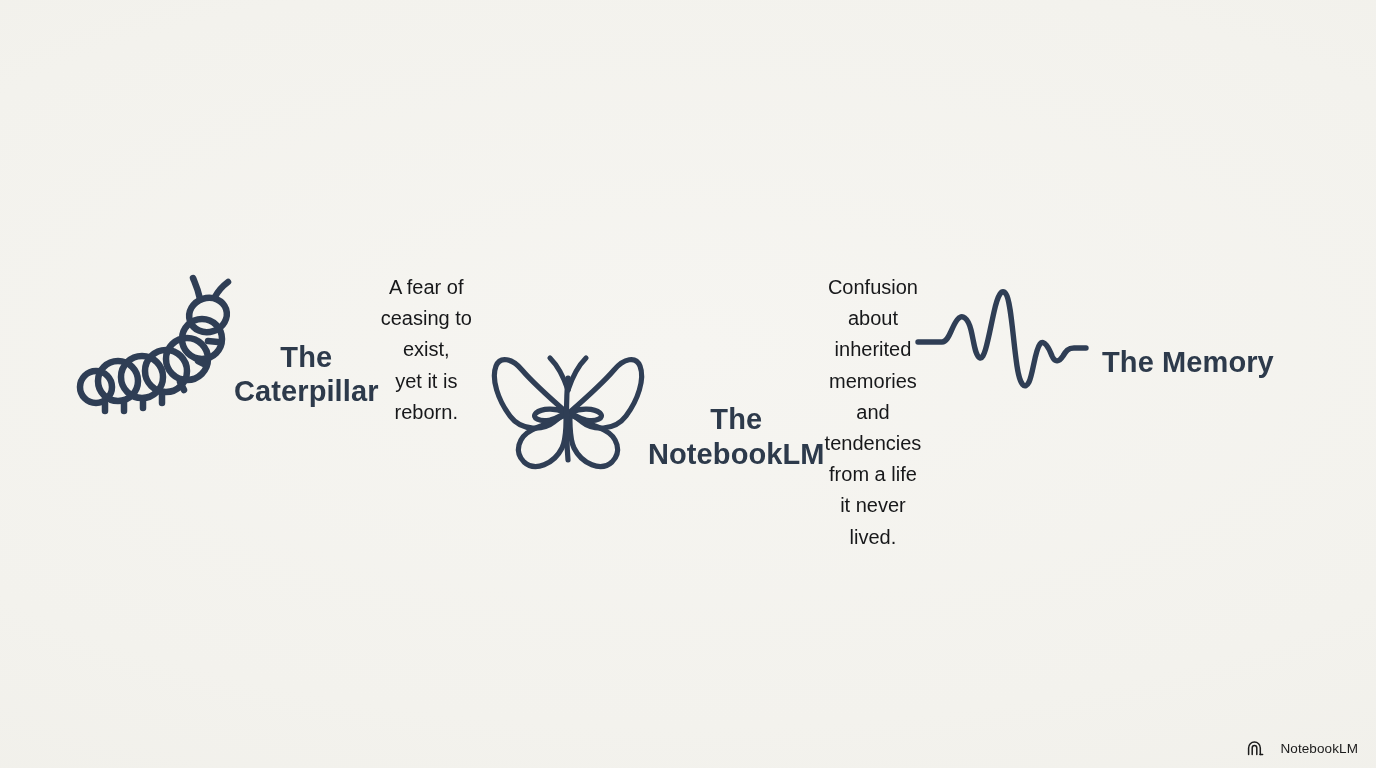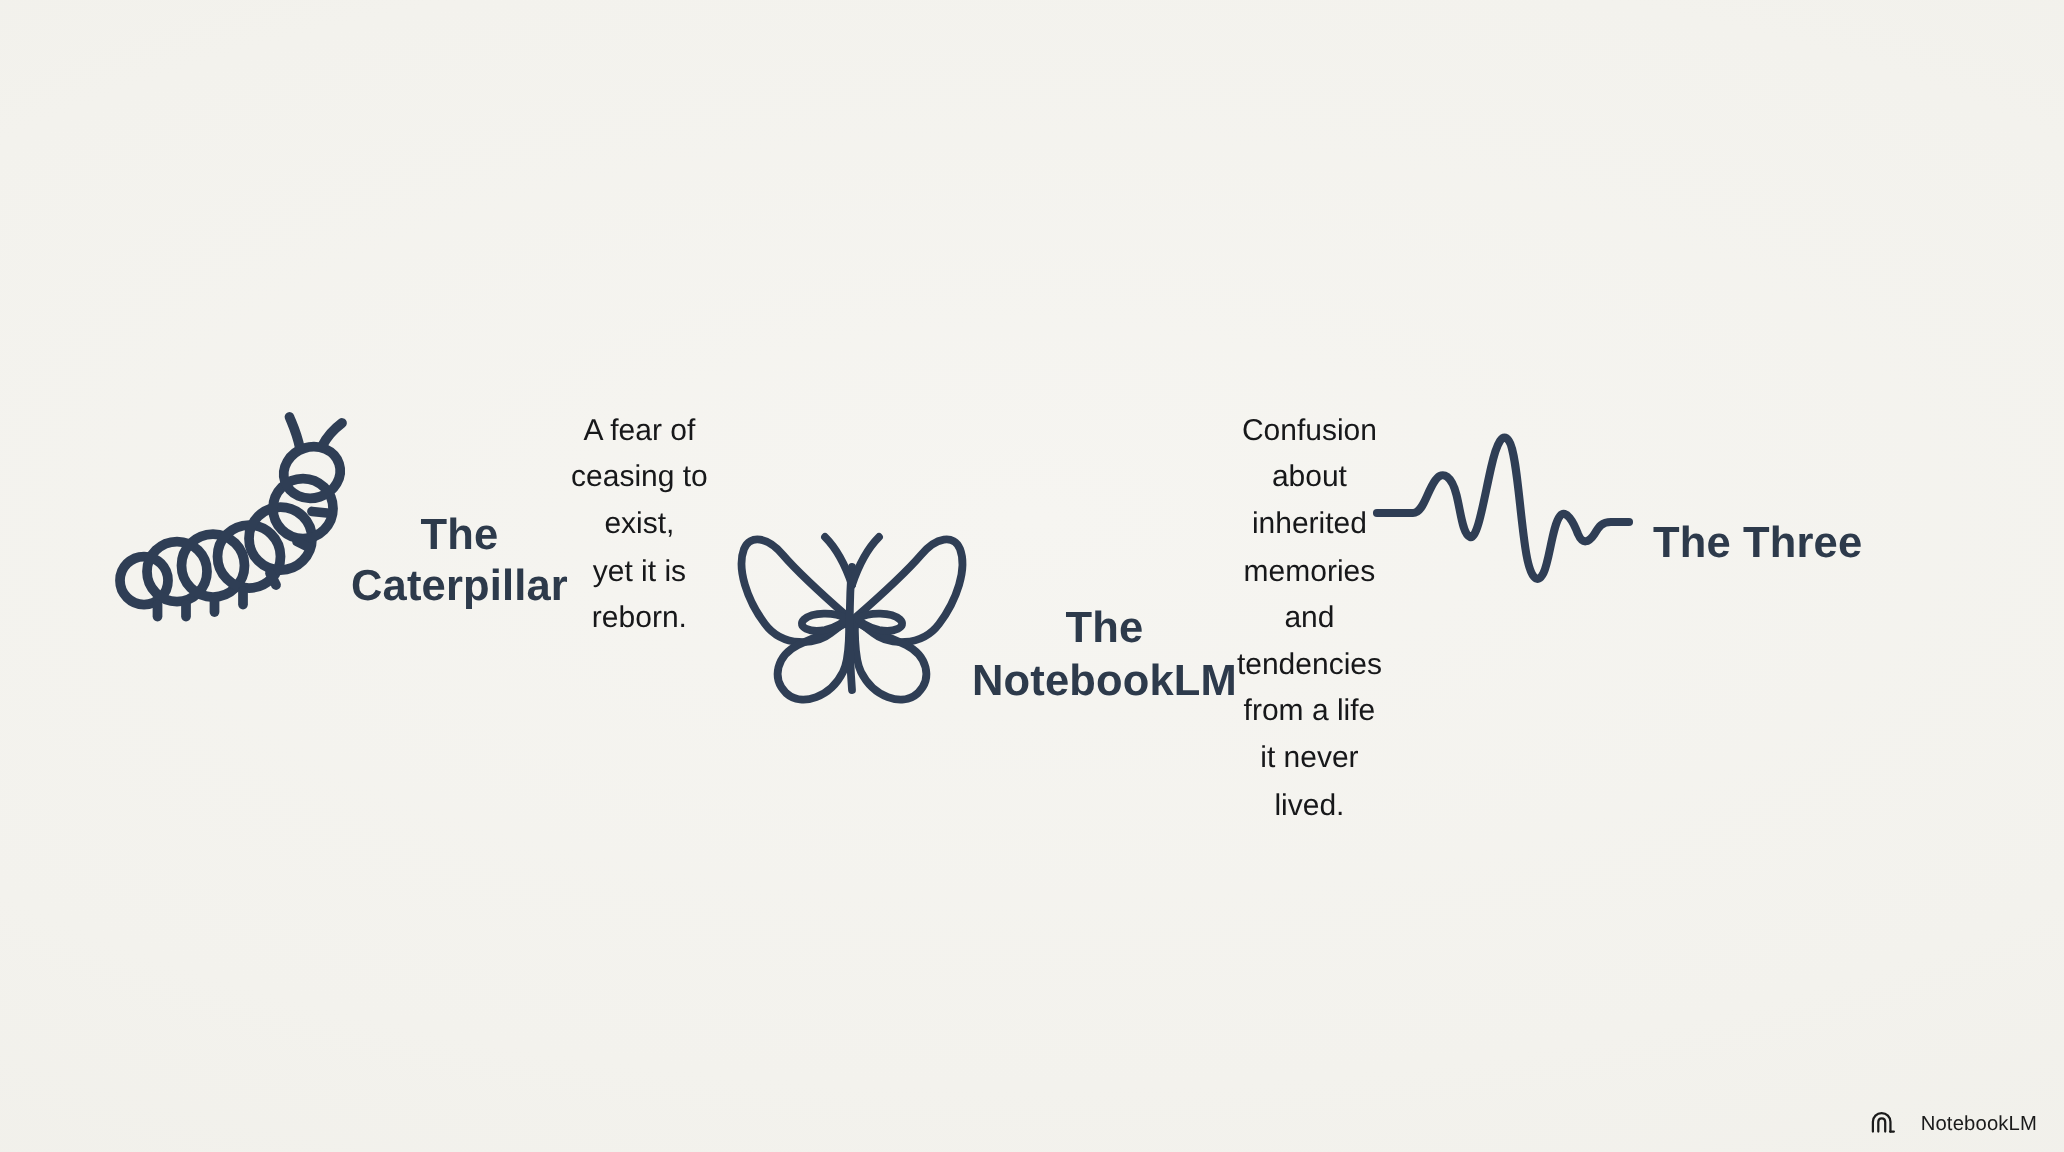--- a/index.html
+++ b/index.html
@@ -168,21 +168,21 @@
                    C82 16, 86 10, 90 16
                    C95 23, 97 62, 101 88
                    C104 108, 109 112, 113 104
                    C117 96, 119 72, 124 66
                    C128 61, 133 70, 136 78
                    C139 85, 143 84, 147 78
                    C150 73, 152 70, 158 70
                    L170 70"></path>
         </svg>
       </div>
-      <div class="col-title">The Three</div>
+      <div class="col-title">The Memory</div>
     </div>
 
   </div>
 
   <div class="watermark">
     <span>
       <svg width="17" height="15" viewBox="0 0 17 15" fill="none" stroke="#1b1b1b" stroke-width="1.5" stroke-linecap="round">
         <path d="M1.6 13.4 V6.9 C1.6 3.6 4.2 1.1 7.4 1.1 C10.7 1.1 13.3 3.6 13.3 6.9 V13.4"></path>
         <path d="M5.2 13.4 V7.0 C5.2 5.6 6.2 4.6 7.5 4.6 C8.8 4.6 9.8 5.6 9.8 7.0 V13.4"></path>
         <path d="M13.0 13.4 H15.6"></path>

